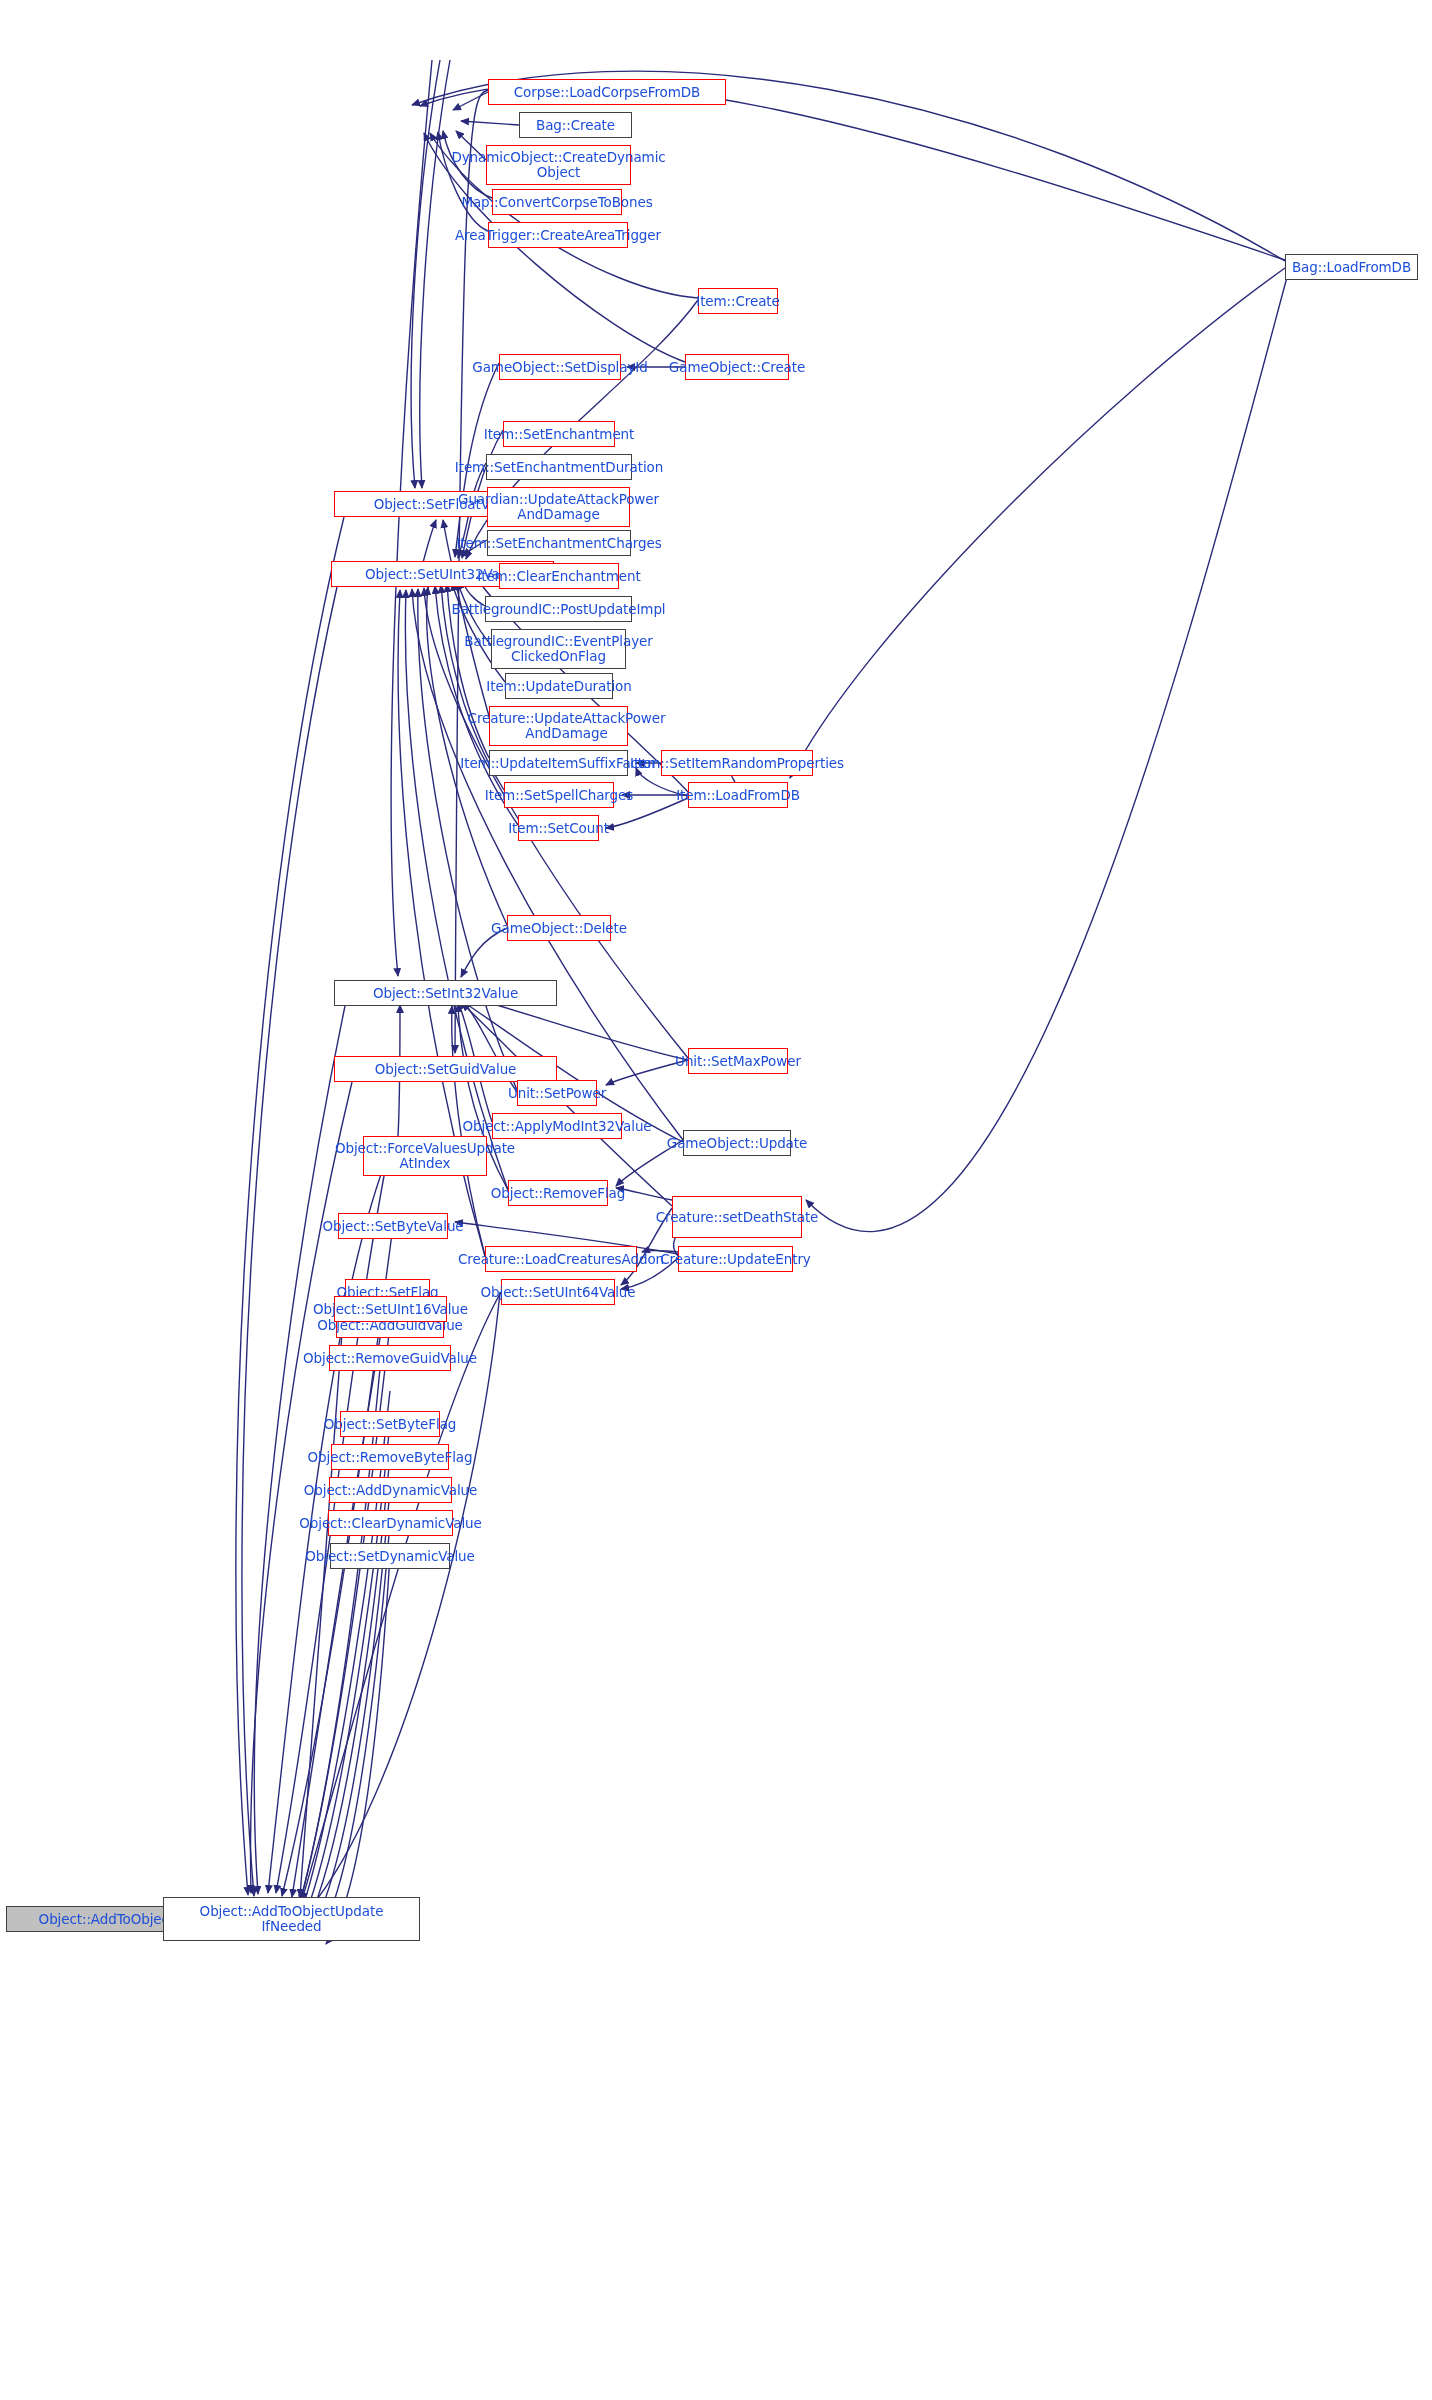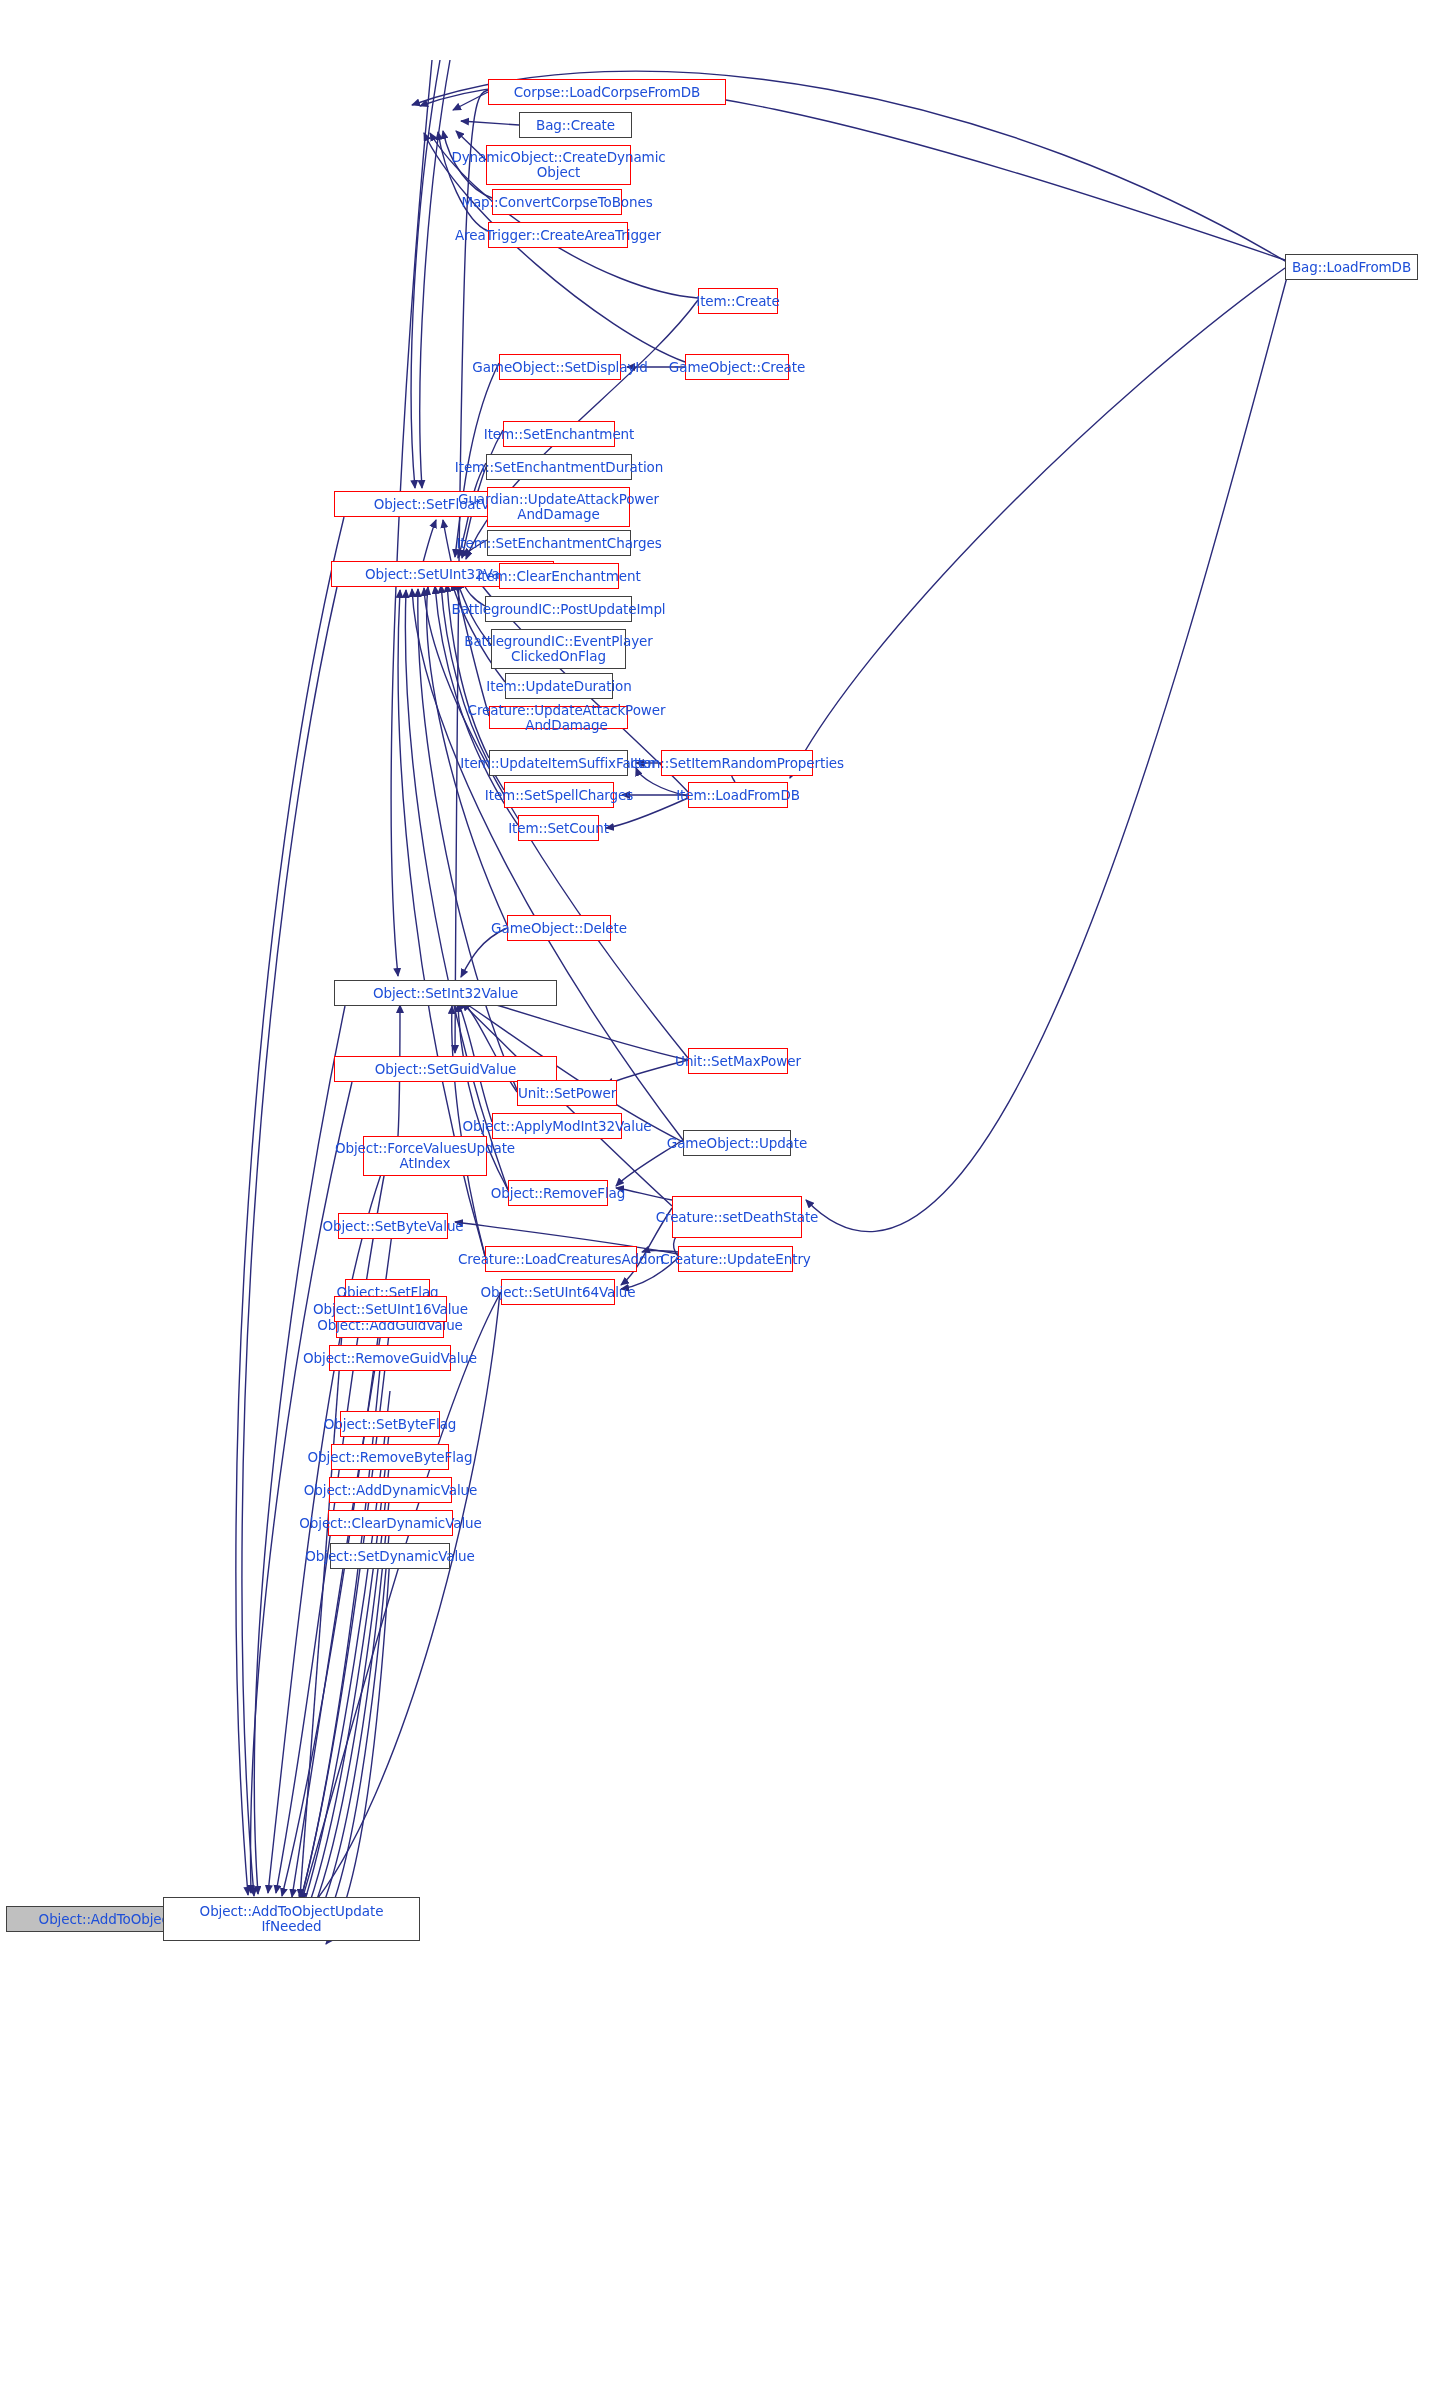--- a/index.html
+++ b/index.html
@@ -154,30 +154,30 @@
     <div class="node " style="left: 503px; top: 421px; width: 112px; height: 26px;">Item::SetEnchantment</div>
     <div class="node black" style="left: 486px; top: 454px; width: 146px; height: 26px;">Item::SetEnchantmentDuration</div>
     <div class="node " style="left: 487px; top: 487px; width: 143px; height: 40px;">Guardian::UpdateAttackPower
 AndDamage</div>
     <div class="node black" style="left: 487px; top: 530px; width: 144px; height: 26px;">Item::SetEnchantmentCharges</div>
     <div class="node " style="left: 499px; top: 563px; width: 120px; height: 26px;">Item::ClearEnchantment</div>
     <div class="node black" style="left: 485px; top: 596px; width: 147px; height: 26px;">BattlegroundIC::PostUpdateImpl</div>
     <div class="node black" style="left: 491px; top: 629px; width: 135px; height: 40px;">BattlegroundIC::EventPlayer
 ClickedOnFlag</div>
     <div class="node black" style="left: 505px; top: 673px; width: 108px; height: 26px;">Item::UpdateDuration</div>
-    <div class="node " style="left: 489px; top: 706px; width: 139px; height: 23px; padding-left: 16px;">Creature::UpdateAttackPower
+    <div class="node " style="left: 489px; top: 706px; width: 139px; height: 40px; padding-left: 16px;">Creature::UpdateAttackPower
 AndDamage</div>
     <div class="node black" style="left: 489px; top: 750px; width: 139px; height: 26px;">Item::UpdateItemSuffixFactor</div>
     <div class="node " style="left: 504px; top: 782px; width: 110px; height: 26px;">Item::SetSpellCharges</div>
     <div class="node " style="left: 518px; top: 815px; width: 81px; height: 26px;">Item::SetCount</div>
     <div class="node " style="left: 661px; top: 750px; width: 152px; height: 26px;">Item::SetItemRandomProperties</div>
     <div class="node " style="left: 688px; top: 782px; width: 100px; height: 26px;">Item::LoadFromDB</div>
     <div class="node " style="left: 507px; top: 915px; width: 104px; height: 26px;">GameObject::Delete</div>
     <div class="node " style="left: 688px; top: 1048px; width: 100px; height: 26px;">Unit::SetMaxPower</div>
-    <div class="node " style="left: 517px; top: 1080px; width: 100px; height: 26px;">Unit::SetPower</div>
+    <div class="node " style="left: 517px; top: 1080px; width: 80px; height: 26px;">Unit::SetPower</div>
     <div class="node " style="left: 492px; top: 1113px; width: 130px; height: 26px;">Object::ApplyModInt32Value</div>
     <div class="node black" style="left: 683px; top: 1130px; width: 108px; height: 26px;">GameObject::Update</div>
     <div class="node " style="left: 327px; top: 1136px; width: 124px; height: 40px; margin-left: 36px;">Object::ForceValuesUpdate
 AtIndex</div>
     <div class="node " style="left: 508px; top: 1180px; width: 100px; height: 26px;">Object::RemoveFlag</div>
     <div class="node " style="left: 672px; top: 1196px; width: 130px; height: 42px;">Creature::setDeathState</div>
     <div class="node " style="left: 338px; top: 1213px; width: 110px; height: 26px;">Object::SetByteValue</div>
     <div class="node " style="left: 485px; top: 1246px; width: 152px; height: 26px;">Creature::LoadCreaturesAddon</div>
     <div class="node " style="left: 678px; top: 1246px; width: 115px; height: 26px;">Creature::UpdateEntry</div>
     <div class="node " style="left: 345px; top: 1279px; width: 85px; height: 26px;">Object::SetFlag</div>

